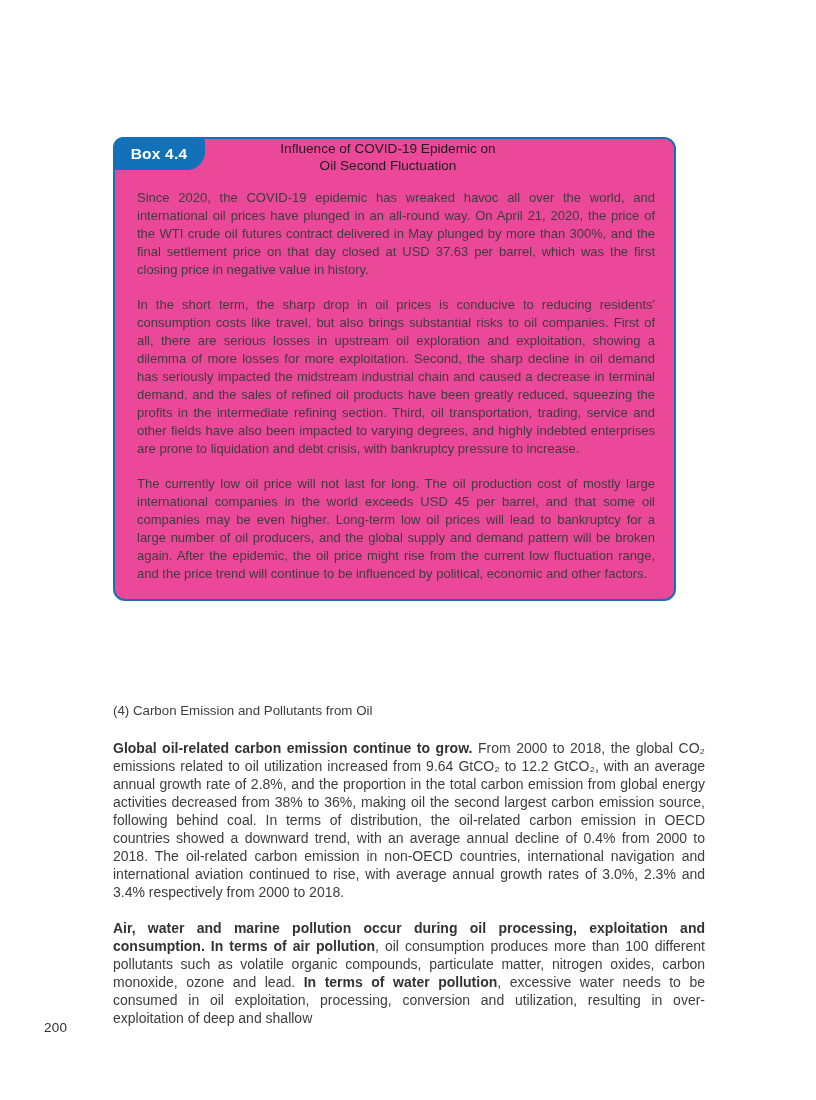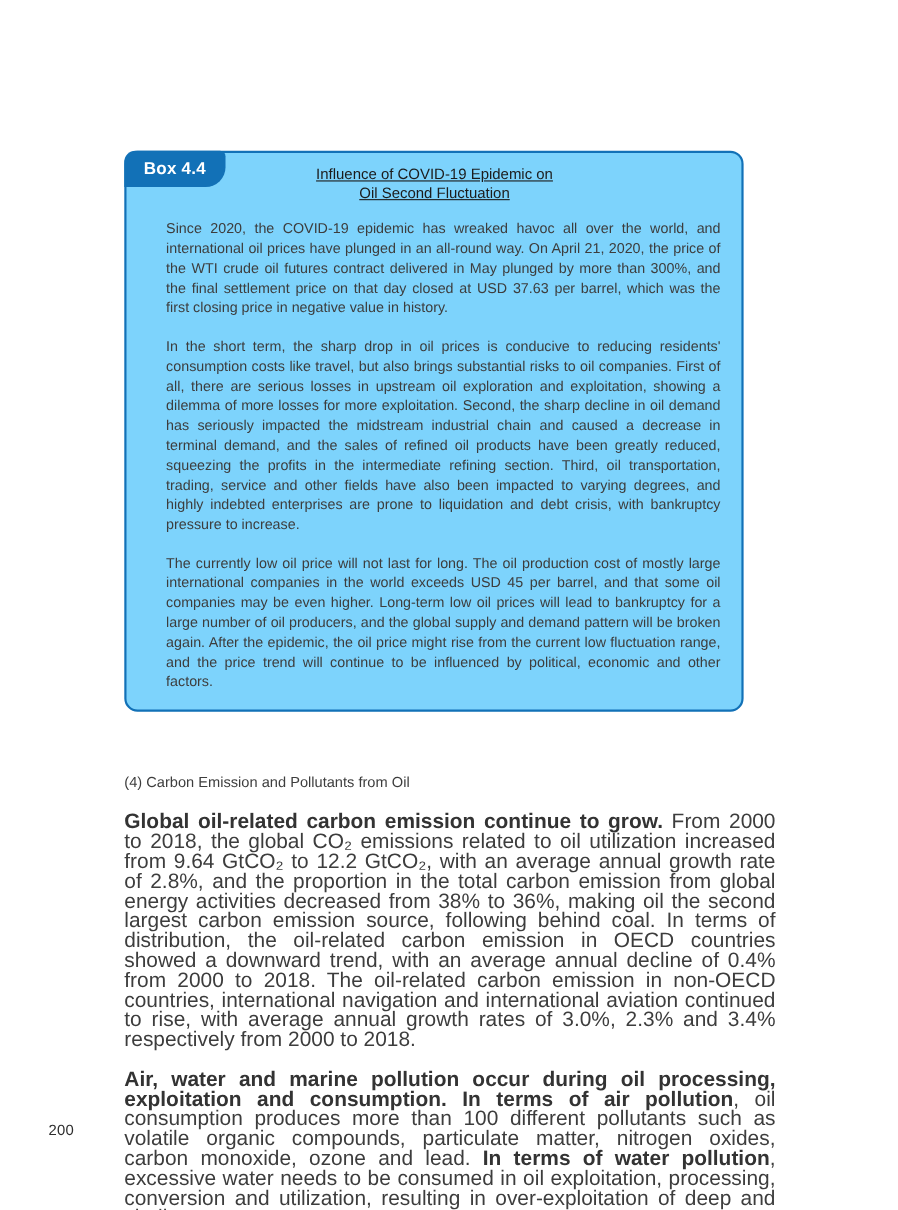--- a/index.html
+++ b/index.html
@@ -15,57 +15,57 @@
   }
   .sheet{
     position:relative;width:816px;height:1100px;background:#ffffff;overflow:hidden;
   }
   
   .callout-box{
     position:absolute;left:113px;top:137px;width:563px;
     box-sizing:border-box;
     border:2px solid var(--blue);
     border-radius:12px;
-    background:#7dd3fc;
-    padding:0 19px 16px 20px;
+    background:#ec4899;
+    padding:0 19px 16px 6px;
   }
   .box-tab{
     position:absolute;top:-2px;left:-2px;
     width:92px;height:33px;
     background:var(--blue);
     color:#ffffff;
     font-weight:bold;font-size:15.5px;
     display:flex;align-items:center;justify-content:center;
     border-radius:10px 5px 18px 0;
     letter-spacing:.2px;
   }
   .box-title{
-    margin-top:11px;
+    margin-top:1px;
     text-align:center;
     color:var(--title-text);
-    font-size:13.6px;line-height:17px;text-decoration:underline;
+    font-size:13.6px;line-height:17px;
   }
   .box-para{
     margin:15px 0 0 16px;
     font-size:13px;line-height:18px;
     text-align:justify;
   }
   .box-para + .box-para{margin-top:17px;}
   
   .section{
     position:absolute;left:113px;top:702px;width:592px;
   }
   .section-heading{
     margin:0 0 19px 0;
     font-size:13.3px;line-height:18px;
     color:var(--body-text);
   }
   .body-para{
     margin:0 0 18px 0;
-    font-size:19px;line-height:18px;
+    font-size:14px;line-height:18px;
     text-align:justify;
   }
   .b{font-weight:bold;color:#333333;}
   
   .page-number{
     position:absolute;left:44px;top:1020px;
     font-size:13.5px;color:#2e2e2e;letter-spacing:.3px;
   }
 </style>
 </head>

